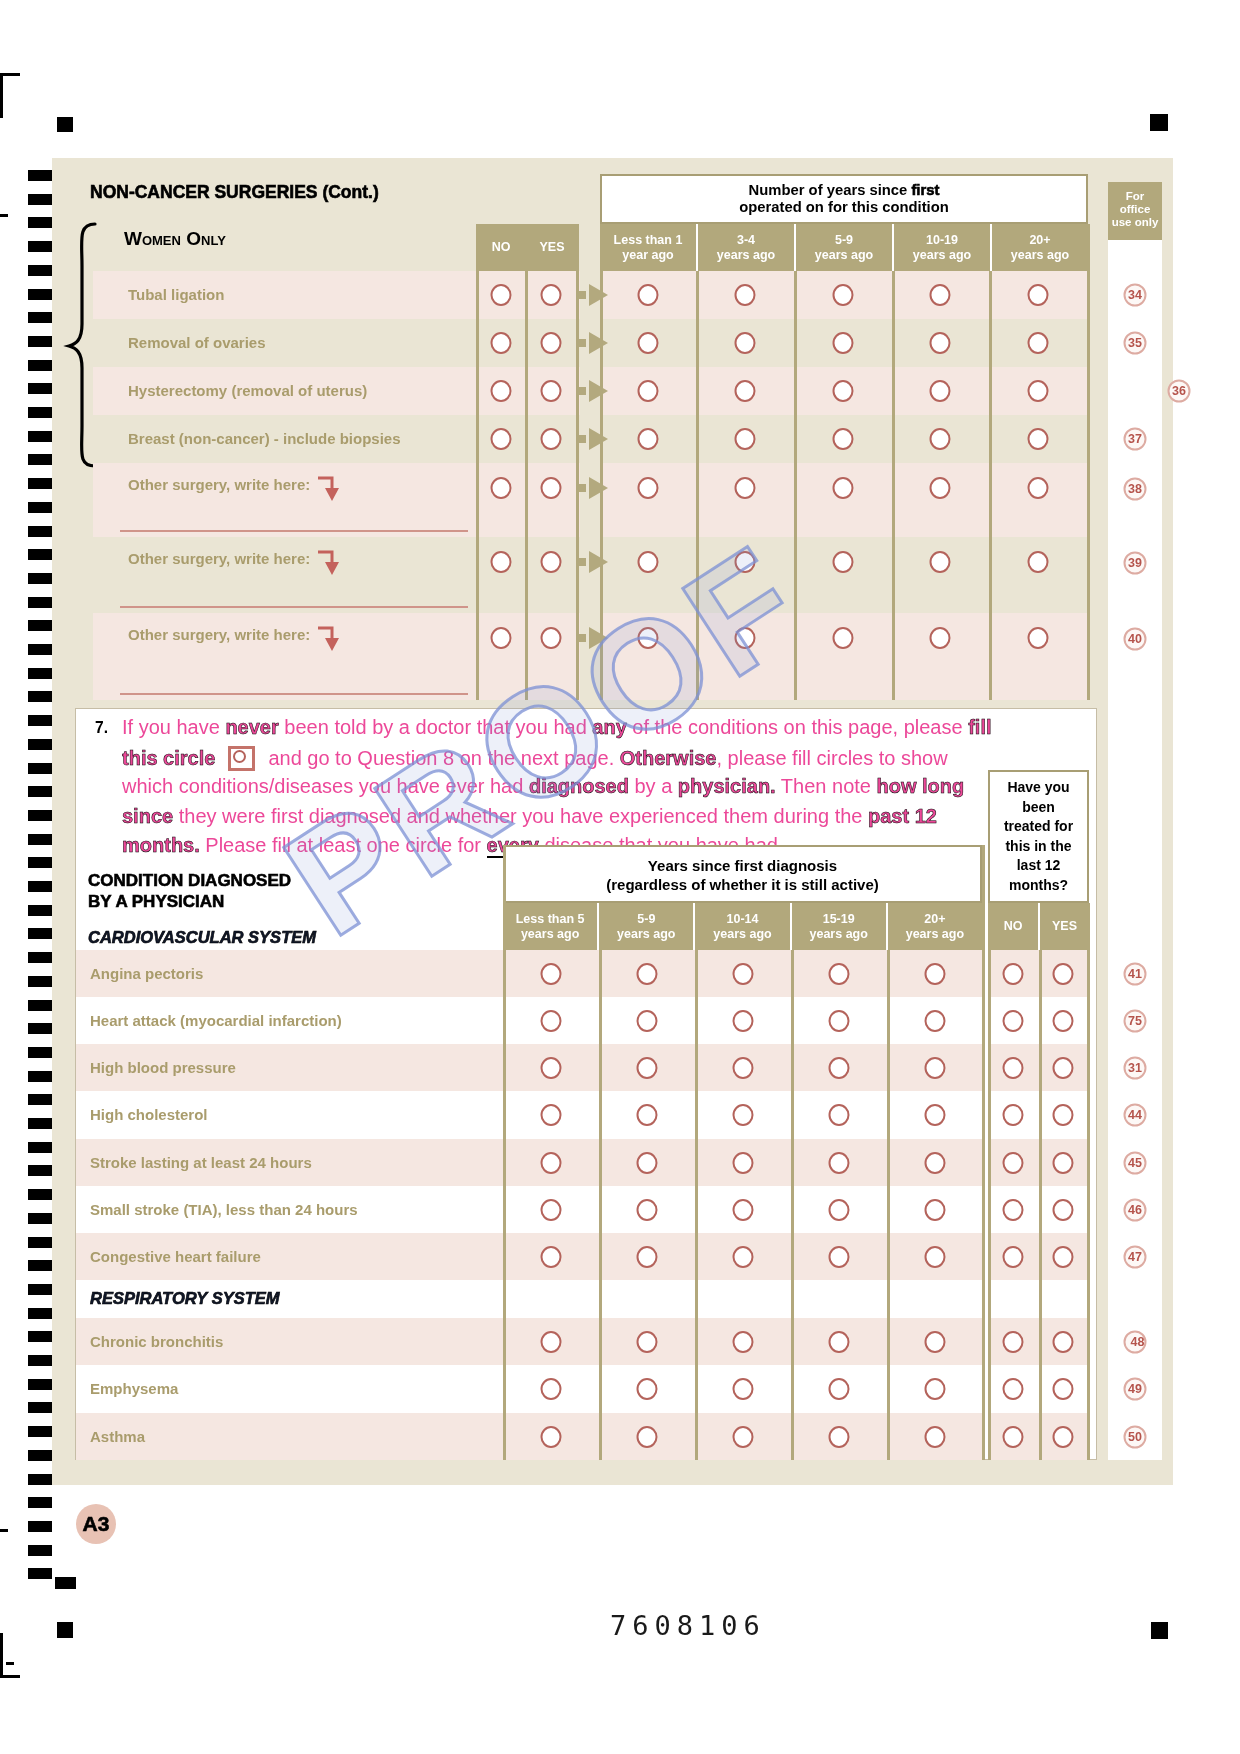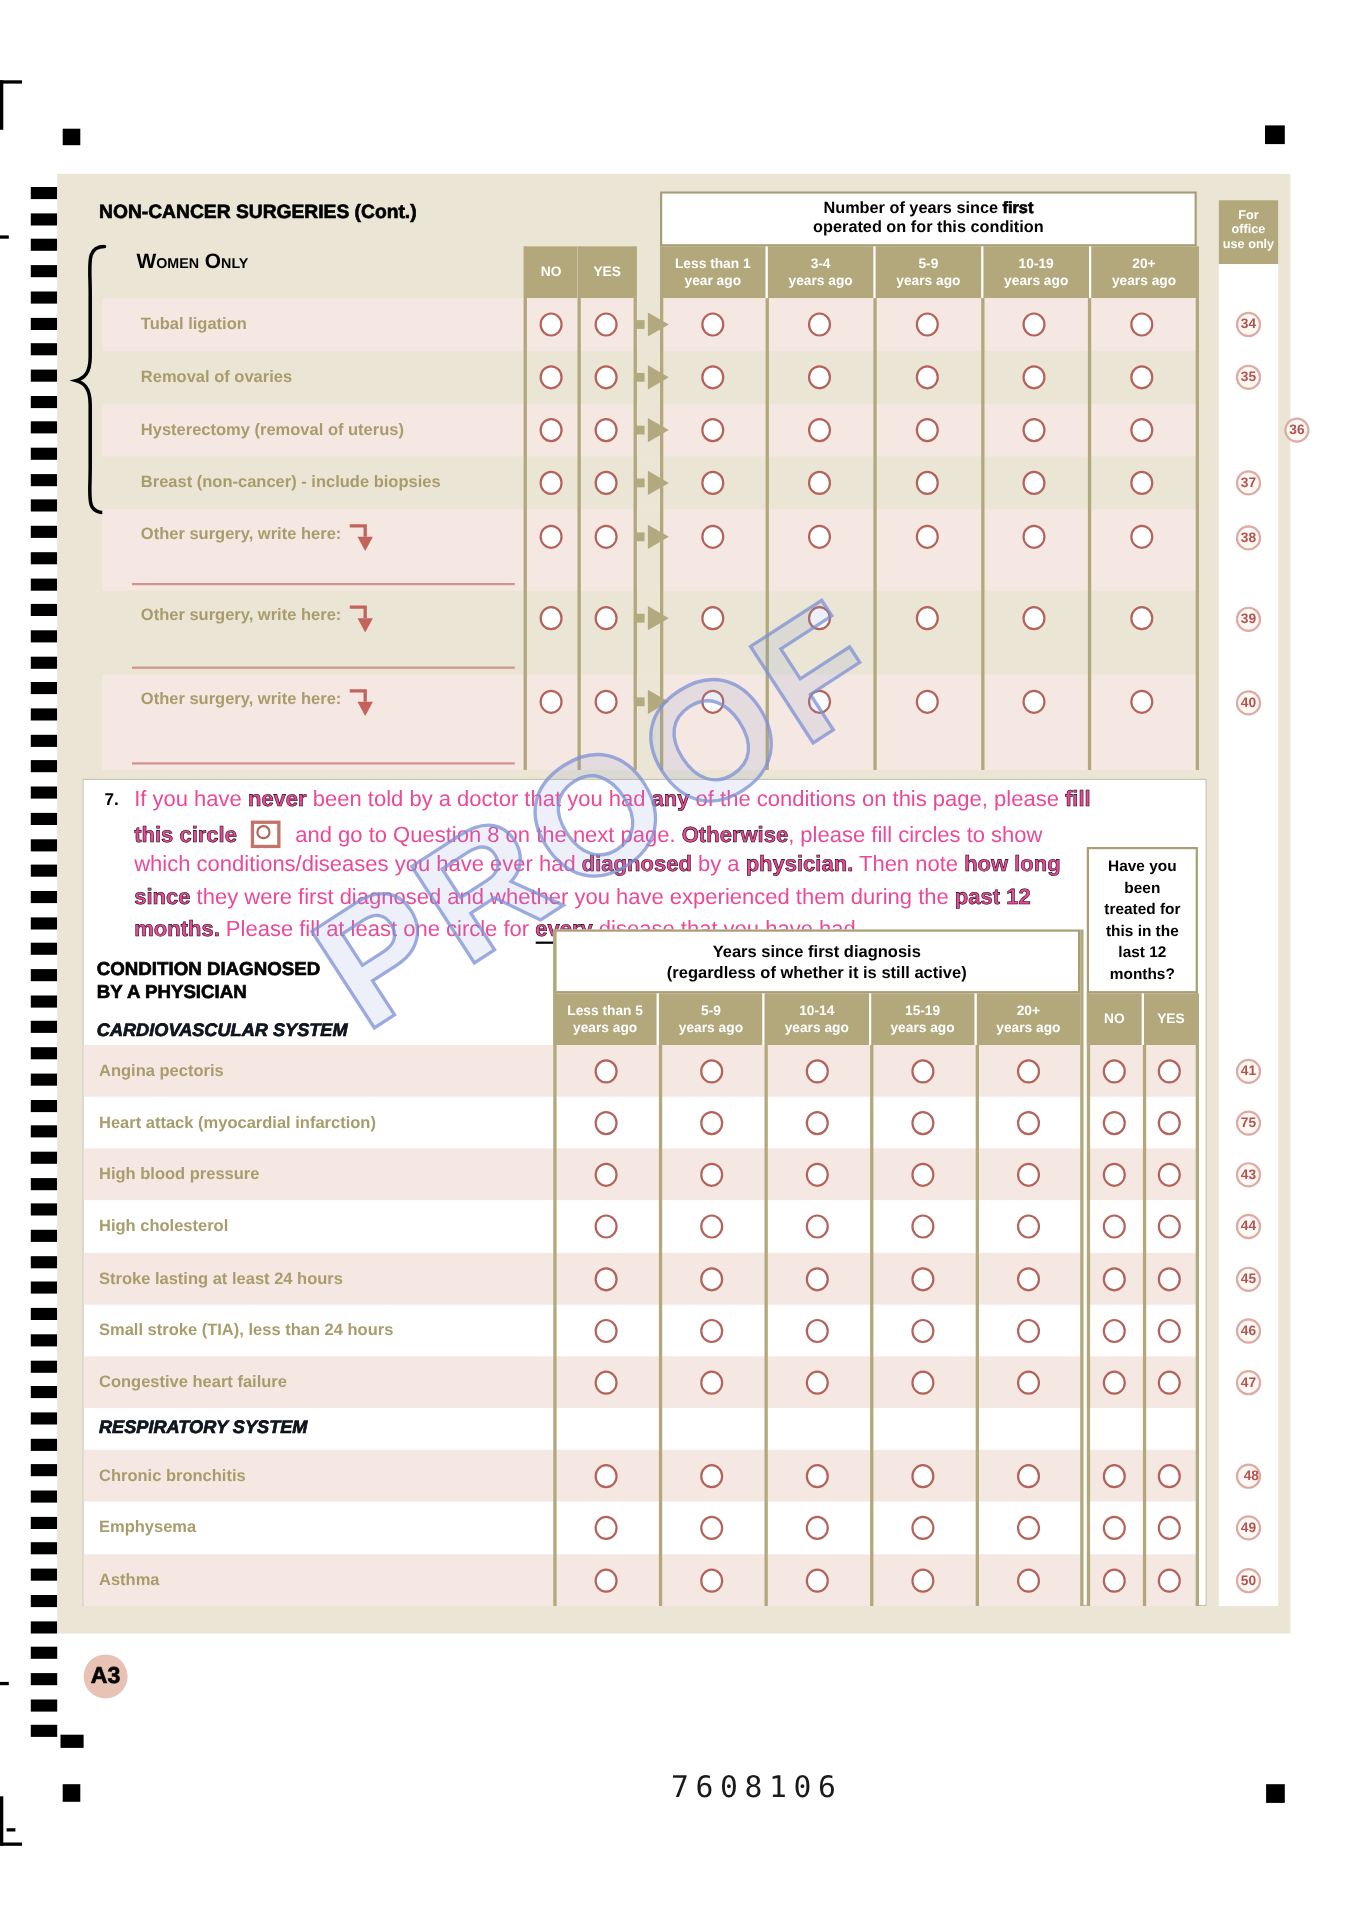--- a/index.html
+++ b/index.html
@@ -502,21 +502,21 @@
   <div class="abs" style="left:610px;top:1610px;font-family:'DejaVu Sans Mono',monospace;font-size:27px;letter-spacing:6px;color:#1a1a1a;">7608106</div>
 <div class="obadge" style="left: 1135px; top: 295px;">34</div>
     <div class="obadge" style="left: 1135px; top: 343px;">35</div>
     <div class="obadge" style="left: 1135px; top: 391px; margin-left: 44px;">36</div>
     <div class="obadge" style="left: 1135px; top: 439px;">37</div>
     <div class="obadge" style="left: 1135px; top: 489px;">38</div>
     <div class="obadge" style="left: 1135px; top: 563px;">39</div>
     <div class="obadge" style="left: 1135px; top: 639px;">40</div>
     <div class="obadge" style="left: 1135px; top: 974px;">41</div>
     <div class="obadge" style="left: 1135px; top: 1021px;">75</div>
-    <div class="obadge" style="left: 1135px; top: 1068px;">43</div>
+    <div class="obadge" style="left: 1135px; top: 1068px;">31</div>
     <div class="obadge" style="left: 1135px; top: 1115px;">44</div>
     <div class="obadge" style="left: 1135px; top: 1163px;">45</div>
     <div class="obadge" style="left: 1135px; top: 1210px;">46</div>
     <div class="obadge" style="left: 1135px; top: 1257px;">47</div>
     <div class="obadge" style="left: 1135px; top: 1342px; text-align: right;">48</div>
     <div class="obadge" style="left: 1135px; top: 1389px;">49</div>
     <div class="obadge" style="left: 1135px; top: 1437px;">50</div>
   </div>
 
 </body></html>

